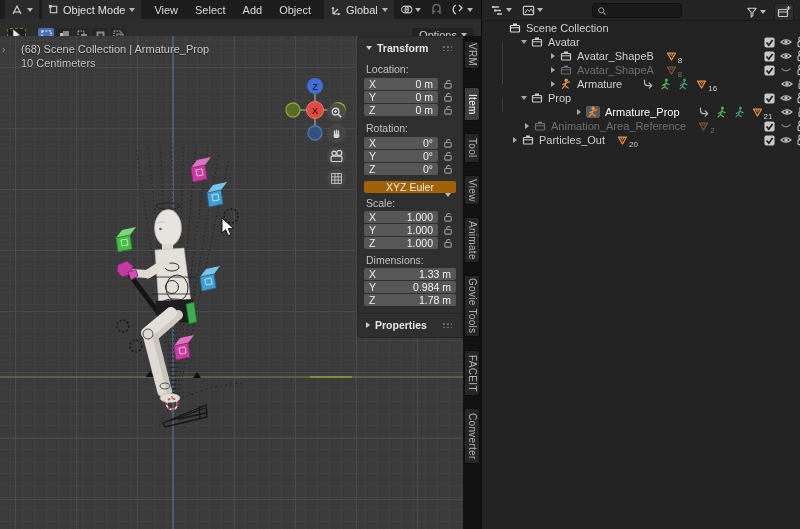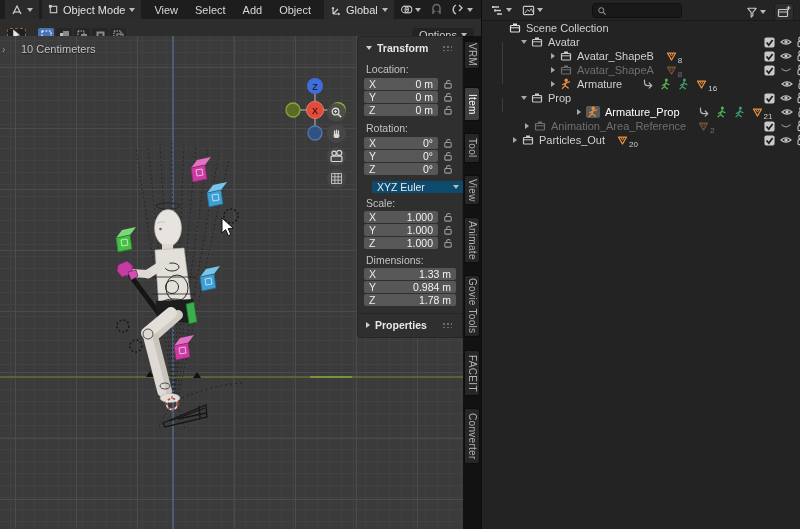--- a/index.html
+++ b/index.html
@@ -53,22 +53,22 @@
   .npanel{position:absolute;left:357px;top:0;width:106px;height:302px;background:#2f2f30;
           border-radius:4px 0 0 4px;border:1px solid #262626;font-size:10.5px;color:#c6c6c6;}
   .phead{position:absolute;left:8px;display:flex;align-items:center;gap:5px;color:#e6e6e6;}
   .plabel{position:absolute;left:8px;color:#c3c3c3;}
   .prow{position:absolute;left:6px;width:74px;height:11.5px;background:#575757;border-radius:2px;
         display:flex;align-items:center;padding:0 5px;color:#f2f2f2;}
   .prow.wide{width:92px;}
   .prow .ax{width:12px;color:#ececec;}
   .prow .val{flex:1;text-align:right;}
   .lock{position:absolute;color:#9c9c9c;}
-  .pdrop{position:absolute;left:14px;width:92px;height:12px;background:#0c4a6e;border-radius:2px;
-         display:flex;align-items:center;padding:0 5px;color:#e8e8e8;}
+  .pdrop{position:absolute;left:6px;width:92px;height:12px;background:#a16207;border-radius:2px;
+         display:flex;align-items:center;padding:0 5px;color:#e8e8e8;flex-direction:column;}
   .pdrop .chev{margin-left:auto;}
   .tri-d{width:0;height:0;border-left:3.5px solid transparent;border-right:3.5px solid transparent;
          border-top:4.5px solid #cfcfcf;display:inline-block;}
   .tri-r{width:0;height:0;border-top:3.5px solid transparent;border-bottom:3.5px solid transparent;
          border-left:4.5px solid #cfcfcf;display:inline-block;}
   .dots{margin-left:auto;margin-right:6px;width:10px;height:6px;opacity:.45;
         background-image:radial-gradient(#bbb 1px,transparent 1.2px);background-size:4px 4px;}
   .psep{position:absolute;left:0;width:106px;border-top:1px solid #262626;}
 
   
@@ -379,20 +379,21 @@
       <g>
         <circle cx="172" cy="368" r="5.5" fill="none" stroke="#e8e8e8" stroke-width="1.6"></circle>
         <circle cx="172" cy="368" r="5.5" fill="none" stroke="#cc3a36" stroke-width="1.6" stroke-dasharray="2.6 2.6"></circle>
         <path d="M172,360 v3 M172,373 v3 M164,368 h3 M177,368 h3" stroke="#555" stroke-width="1"></path>
       </g>
 
       <path d="M222,182 l0,15 3.6,-3.4 2.6,6 2.6,-1.1 -2.6,-5.9 5,-0.4 z" fill="#ffffff" stroke="#111" stroke-width="1"></path>
     </svg>
 
     <div class="vp-overlay">
+      <div class="l2">(68) Scene Collection | Armature_Prop</div>
       <div class="l3">10 Centimeters</div>
     </div>
 
     <svg class="gizmo" width="66" height="70" viewBox="0 0 66 70">
       <g stroke="#8f8f8f" stroke-width="1.6">
         <line x1="32" y1="37" x2="32" y2="16"></line>
           <line x1="32" y1="37" x2="52" y2="37"></line>
         <line x1="32" y1="37" x2="13" y2="37"></line>
           <line x1="32" y1="37" x2="32" y2="57"></line>
       </g>

